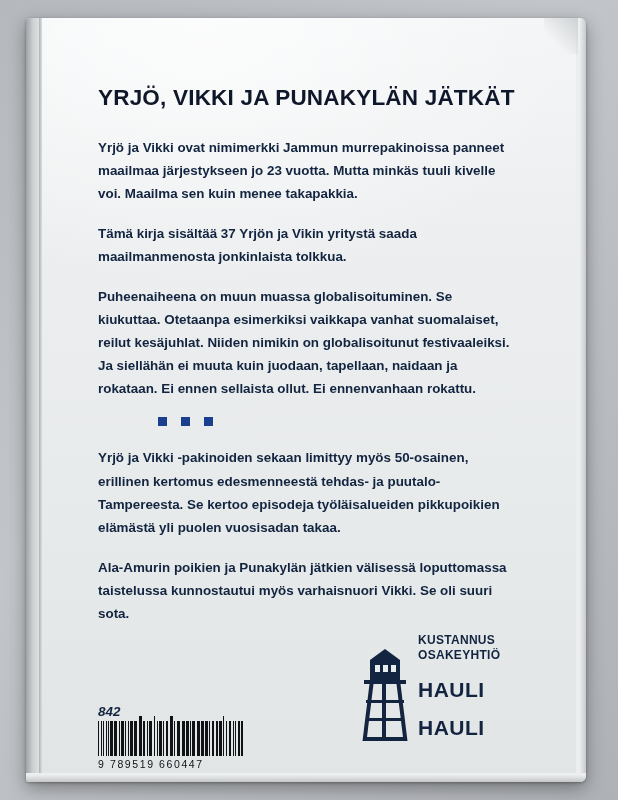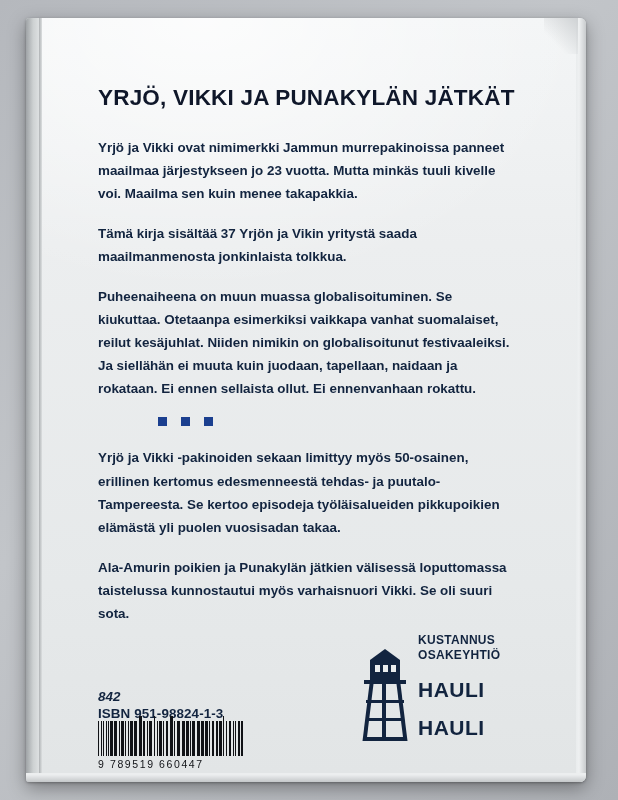--- a/index.html
+++ b/index.html
@@ -258,21 +258,20 @@
           <span class="sq"></span>
           <span class="sq"></span>
         </div>
 
         <p class="para">Yrjö ja Vikki -pakinoiden sekaan limittyy myös 50-osainen, erillinen kertomus edesmenneestä tehdas- ja puutalo-Tampereesta. Se kertoo episodeja työläisalueiden pikkupoikien elämästä yli puolen vuosisadan takaa.</p>
         <p class="para">Ala-Amurin poikien ja Punakylän jätkien välisessä loputtomassa taistelussa kunnostautui myös varhaisnuori Vikki. Se oli suuri sota.</p>
       </div>
 
       <div class="footer">
         <div class="cat-num">842</div>
-        <div class="isbn">ISBN 951-98824-1-3</div>
       </div>
 
       <div class="barcode-wrap">
         <div class="barcode" id="barcode-bars">
             <i style="width: 1px; margin-right: 2px; height: 88%;"></i>
             <i style="width: 1px; margin-right: 1px; height: 88%;"></i>
             <i style="width: 1px; margin-right: 2px; height: 88%;"></i>
             <i style="width: 1px; margin-right: 1px; height: 88%;"></i>
             <i style="width: 1px; margin-right: 1px; height: 88%;"></i>
             <i style="width: 3px; margin-right: 1px; height: 88%;"></i>

